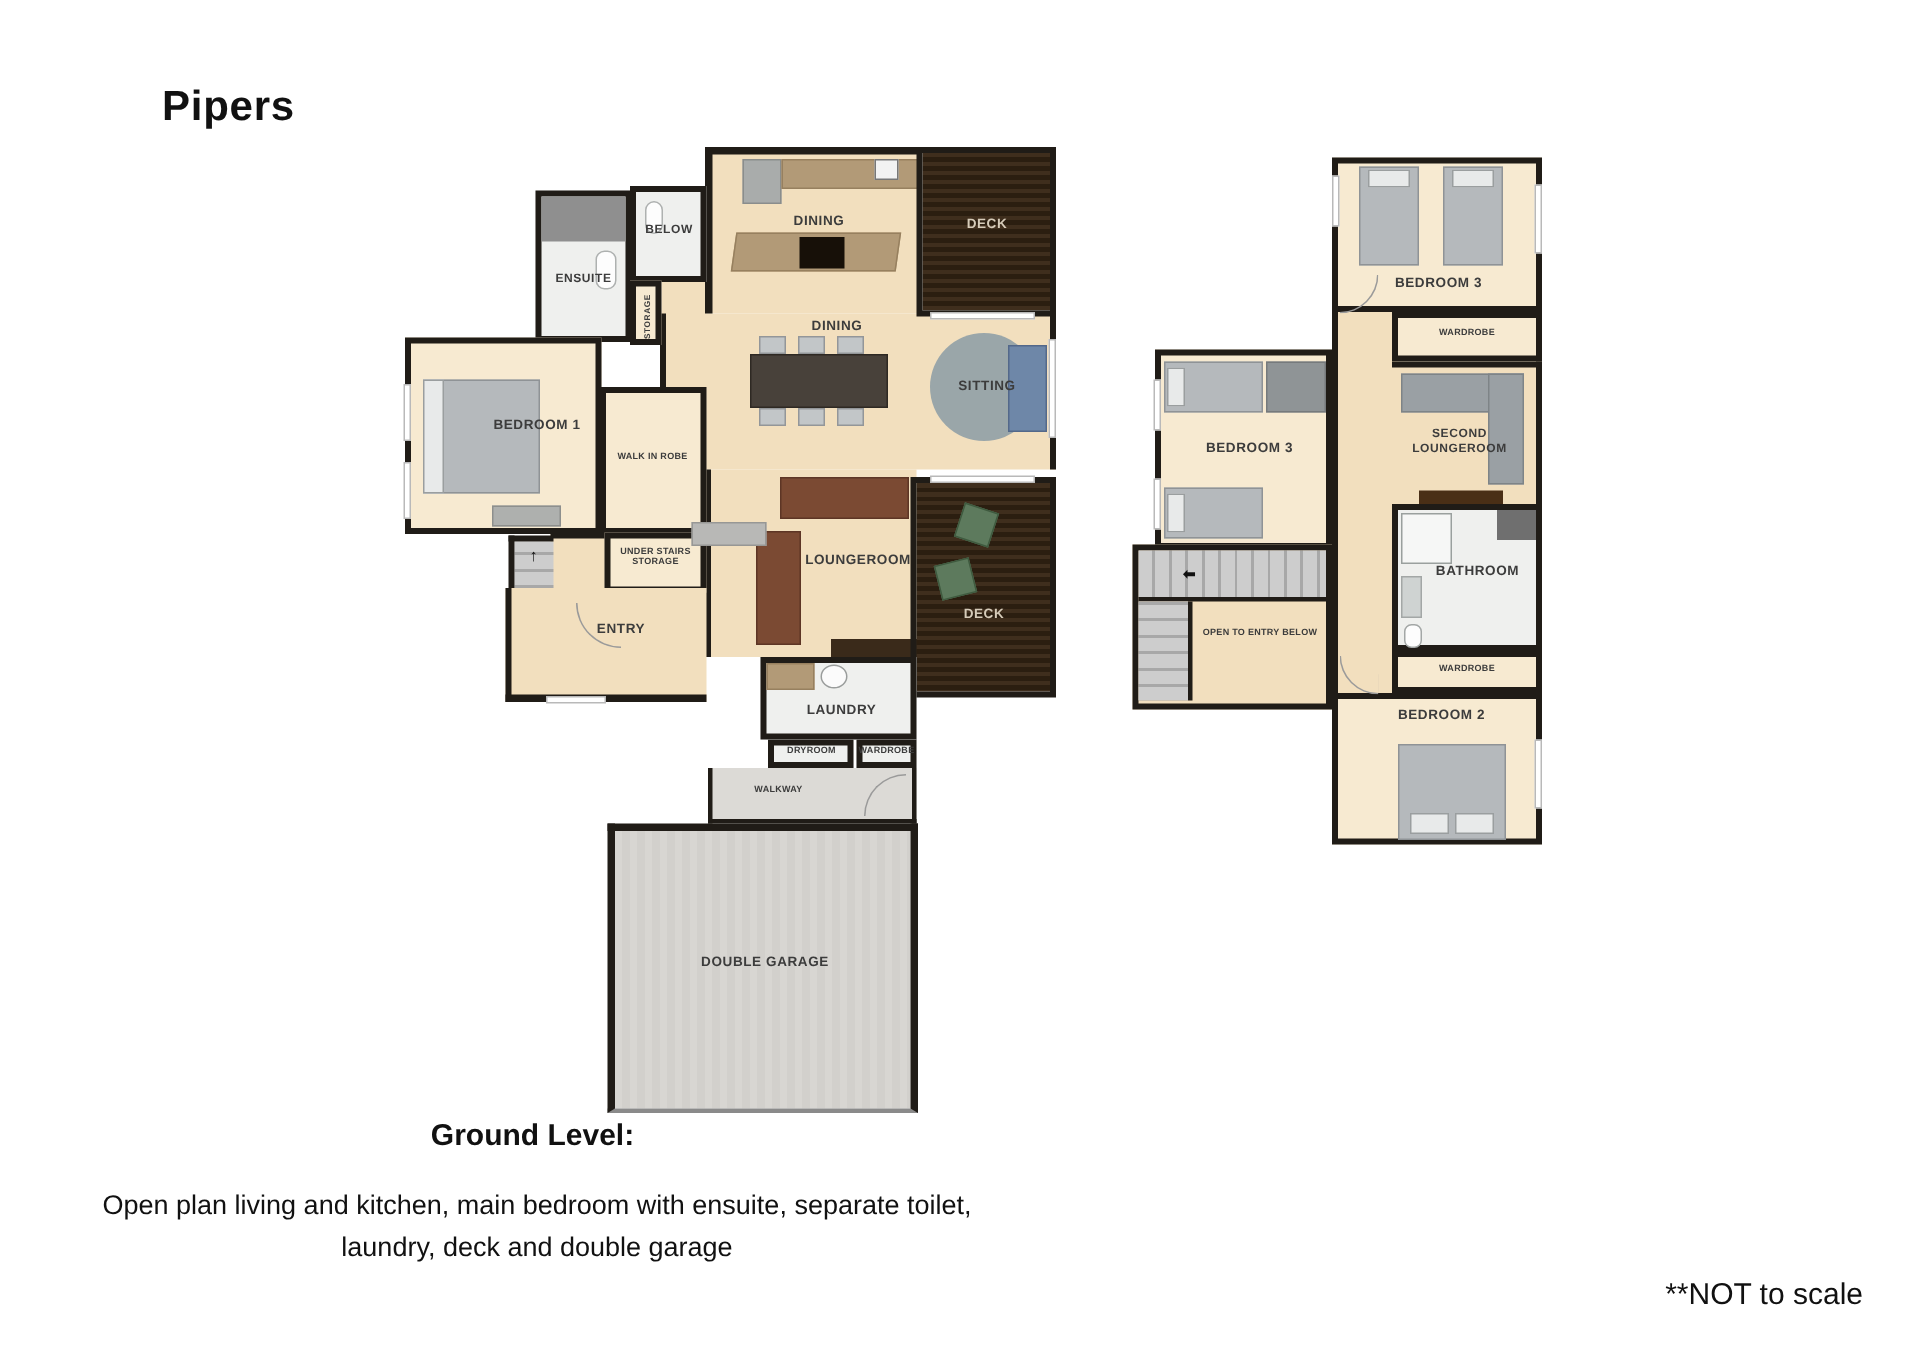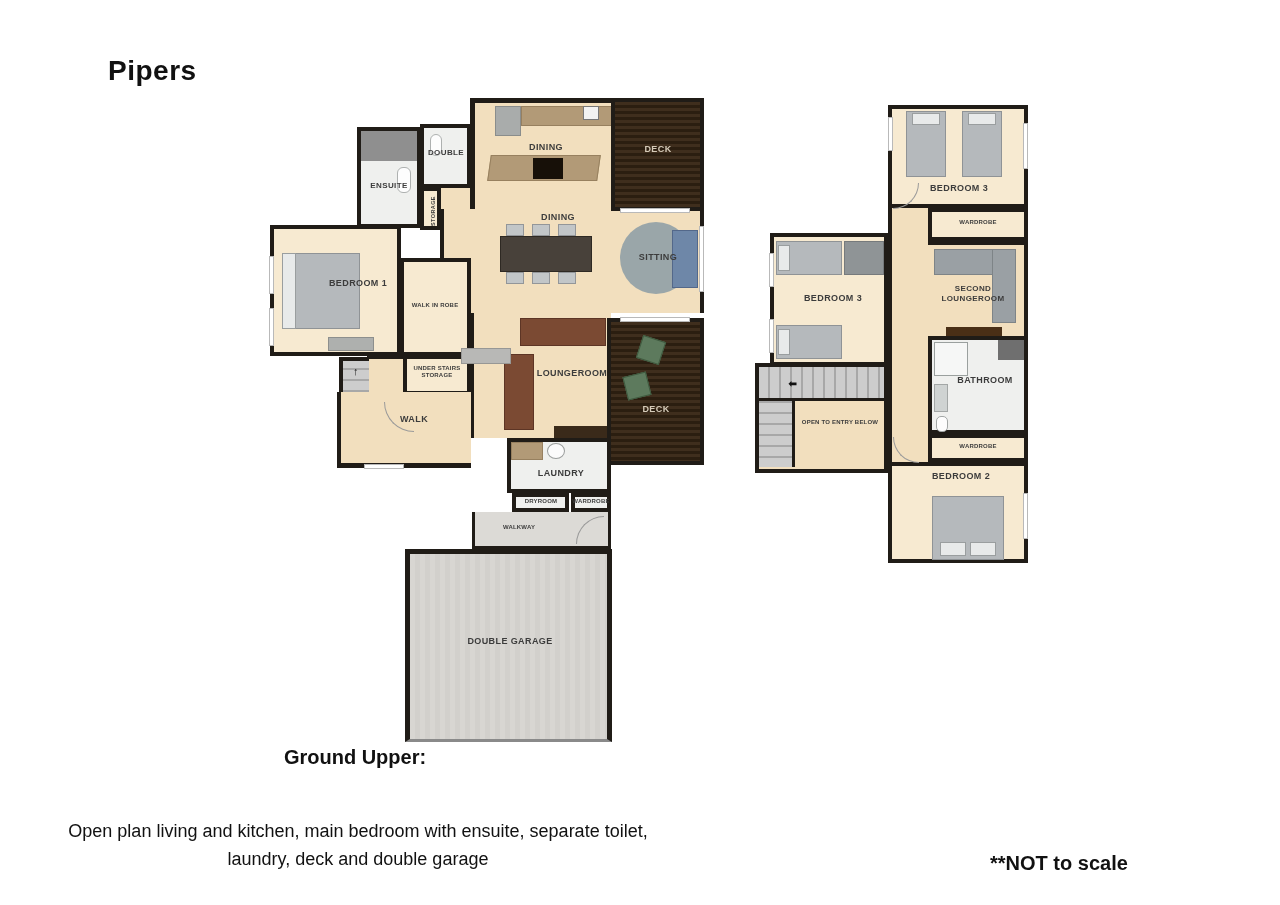--- a/index.html
+++ b/index.html
@@ -26,21 +26,21 @@
   
   .bed{position:absolute;box-sizing:border-box;background:var(--bed);border:1px solid #8f9396;}
   .pillow{position:absolute;box-sizing:border-box;background:#e8eaea;border:1px solid #9a9e9f;}
   .furn{position:absolute;box-sizing:border-box;}
   .arc{position:absolute;box-sizing:border-box;border-left:1px solid #9a9a9a;border-bottom:1px solid #9a9a9a;
        border-bottom-left-radius:100%;}
   .win{position:absolute;box-sizing:border-box;background:#ffffff;border:1px solid #b9b9b9;}
   
   .cap-h{font-size:20px;font-weight:700;text-align:center;}
   .cap-b{font-size:18px;font-weight:500;text-align:center;line-height:1.55;}
-  .disclaimer{font-size:20px;font-weight:700;}
+  .disclaimer{font-size:20px;font-weight:400;text-align:right;}
   .title{font-size:28px;font-weight:700;letter-spacing:.5px;}
   .subtitle{font-size:19px;font-weight:700;letter-spacing:.2px;}
 </style>
 </head>
 <body>
 
 <div id="page">
 
   <div class="abs title" style="left:108px;top:55px;">Pipers</div>
 
@@ -90,21 +90,21 @@
 
     <div class="room white-room wall-all" style="left:89px;top:31px;width:64px;height:101px;">
       <div class="furn" style="left:0;top:0;width:56px;height:30px;background:#8f8f8f;"></div>
       <div class="furn" style="left:36px;top:36px;width:14px;height:26px;background:#fdfdfd;border:1px solid #aeb1b0;border-radius:6px;"></div>
     </div>
     <div class="lbl lbl-md" style="left:92px;top:85px;width:58px;height:10px;">ENSUITE</div>
 
     <div class="room white-room wall-all" style="left:152px;top:28px;width:51px;height:64px;">
       <div class="furn" style="left:6px;top:6px;width:12px;height:22px;background:#fdfdfd;border:1px solid #aeb1b0;border-radius:6px;"></div>
     </div>
-    <div class="lbl lbl-md" style="left:154px;top:52px;width:48px;height:10px;">DOUBLE</div>
+    <div class="lbl lbl-md" style="left:154px;top:52px;width:48px;height:10px;">BELOW</div>
 
     <div class="room cream-lt wall-all" style="left:152px;top:91px;width:21px;height:43px;">
       <span class="lbl vert" style="left:3px;top:2px;width:12px;height:36px;">STORAGE</span>
     </div>
 
     <div class="room cream-lt wall-all" style="left:2px;top:129px;width:131px;height:131px;">
       <div class="bed" style="left:8px;top:24px;width:78px;height:76px;"></div>
       <div class="pillow" style="left:8px;top:24px;width:14px;height:76px;"></div>
       <div class="furn" style="left:54px;top:108px;width:46px;height:14px;background:#aeb0ae;border:1px solid #8d8f8d;"></div>
     </div>
@@ -115,21 +115,21 @@
 
     <div class="room cream-lt wall-all" style="left:135px;top:259px;width:68px;height:40px;"></div>
     <div class="lbl lbl-sm" style="left:141px;top:268px;width:56px;height:16px;">UNDER STAIRS STORAGE</div>
 
     <div class="room stairs-v" style="left:71px;top:261px;width:30px;height:110px;border-left:4px solid var(--wall);border-top:4px solid var(--wall);">
       <div class="lbl" style="left:6px;top:4px;width:14px;height:14px;font-size:11px;color:#111;">↑</div>
     </div>
     <div class="room cream" style="left:69px;top:296px;width:134px;height:76px;border-left-width:4px;border-bottom-width:5px;">
       <div class="furn" style="left:120px;top:-44px;width:50px;height:16px;background:#b8b8b6;border:1px solid #979795;"></div>
     </div>
-    <div class="lbl lbl-lg" style="left:118px;top:318px;width:56px;height:12px;">WALK</div>
+    <div class="lbl lbl-lg" style="left:118px;top:318px;width:56px;height:12px;">ENTRY</div>
     <div class="arc" style="left:116px;top:306px;width:30px;height:30px;"></div>
 
     <div class="room white-room wall-all" style="left:239px;top:342px;width:104px;height:55px;">
       <div class="furn" style="left:0px;top:0px;width:32px;height:18px;background:var(--counter);border:1px solid #97805f;"></div>
       <div class="furn" style="left:36px;top:1px;width:18px;height:16px;background:#fbfbfb;border:1px solid #9a9d9c;border-radius:50%;"></div>
     </div>
     <div class="lbl lbl-lg" style="left:258px;top:372px;width:70px;height:12px;">LAUNDRY</div>
 
     <div class="room white-room wall-all" style="left:244px;top:397px;width:57px;height:19px;"></div>
     <div class="lbl lbl-sm" style="left:248px;top:402px;width:50px;height:8px;">DRYROOM</div>
@@ -211,17 +211,17 @@
     <div class="arc" style="left:140px;top:80px;width:26px;height:26px;transform:rotate(-90deg);"></div>
     <div class="arc" style="left:140px;top:334px;width:26px;height:26px;"></div>
 
     <div class="win" style="left:270px;top:20px;width:5px;height:46px;"></div>
     <div class="win" style="left:270px;top:390px;width:5px;height:46px;"></div>
     <div class="win" style="left:16px;top:150px;width:5px;height:34px;"></div>
     <div class="win" style="left:16px;top:216px;width:5px;height:34px;"></div>
     <div class="win" style="left:135px;top:14px;width:5px;height:34px;"></div>
   </div>
 
-  <div class="abs cap-h" style="left:130px;top:746px;width:450px;">Ground Upper:</div>
-  <div class="abs cap-b" style="left:58px;top:790px;width:600px;margin-top:28px;">Open plan living and kitchen, main bedroom with ensuite, separate toilet, laundry, deck and double garage</div>
+  <div class="abs cap-h" style="left:130px;top:746px;width:450px;">Ground Level:</div>
+  <div class="abs cap-b" style="left:58px;top:790px;width:600px;">Open plan living and kitchen, main bedroom with ensuite, separate toilet, laundry, deck and double garage</div>
   <div class="abs disclaimer" style="left:990px;top:852px;width:252px;">**NOT to scale</div>
 
 </div>
 
 </body></html>

